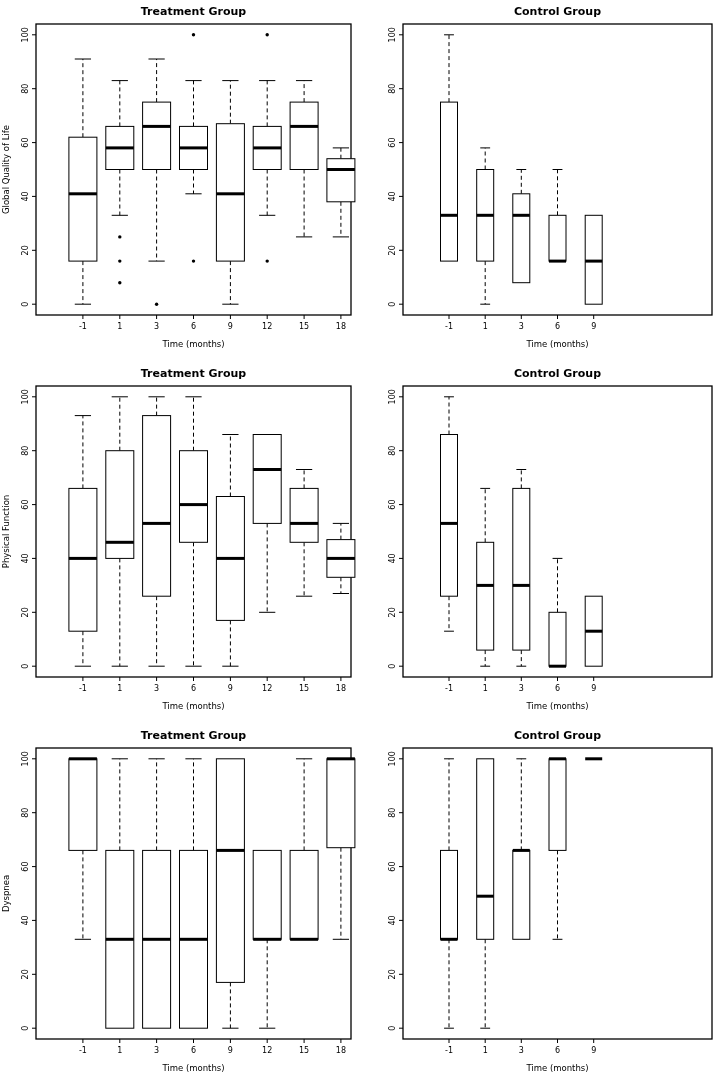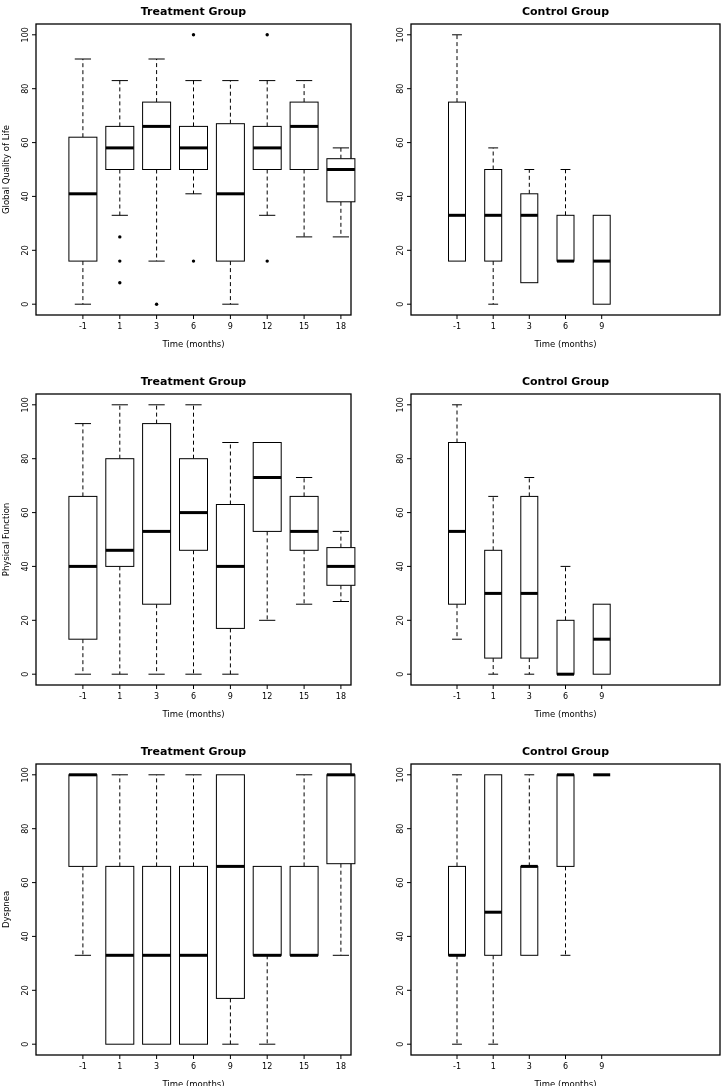--- a/index.html
+++ b/index.html
@@ -1,17 +1,17 @@
 <!DOCTYPE html>
 <html><head>
 <meta charset="utf-8">
 <style>
   html,body{margin:0;padding:0;background:#ffffff;}
   body{width:722px;height:1086px;font-family:"DejaVu Sans", sans-serif;}
-  .grid{display:grid;grid-template-columns:361px 361px;grid-auto-rows:362px;width:722px;height:1086px;gap:8px;}
+  .grid{display:grid;grid-template-columns:361px 361px;grid-auto-rows:362px;width:722px;height:1086px;}
   figure.panel{margin:0;padding:0;width:361px;height:362px;overflow:hidden;}
   figure.panel svg{display:block;}
 </style>
 </head>
 <body>
 
 <main class="grid">
   <figure class="panel" aria-label="Treatment Group">
       <svg width="361" height="362" viewBox="0 0 361 362" font-family="DejaVu Sans, sans-serif">
         <text x="193.5" y="15" text-anchor="middle" font-size="11" font-weight="bold" fill="#000000">Treatment Group</text>

